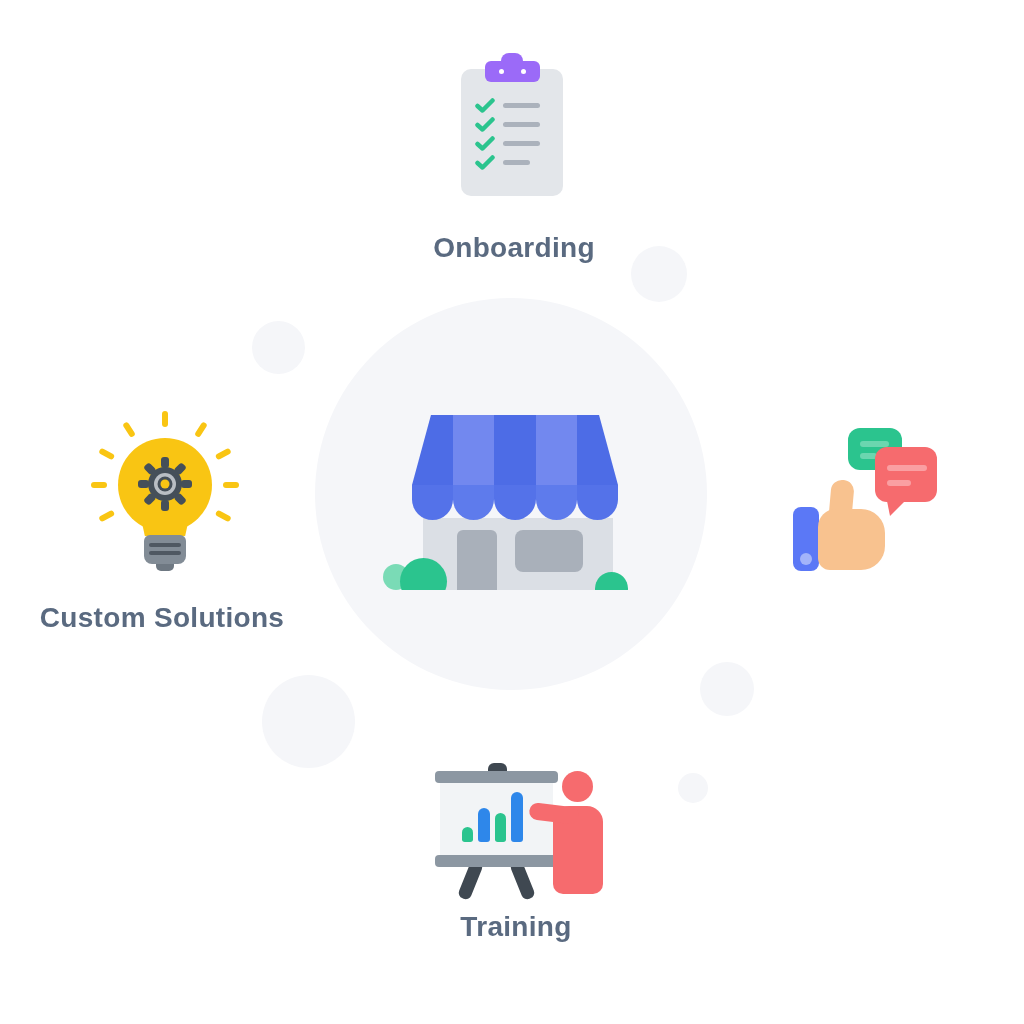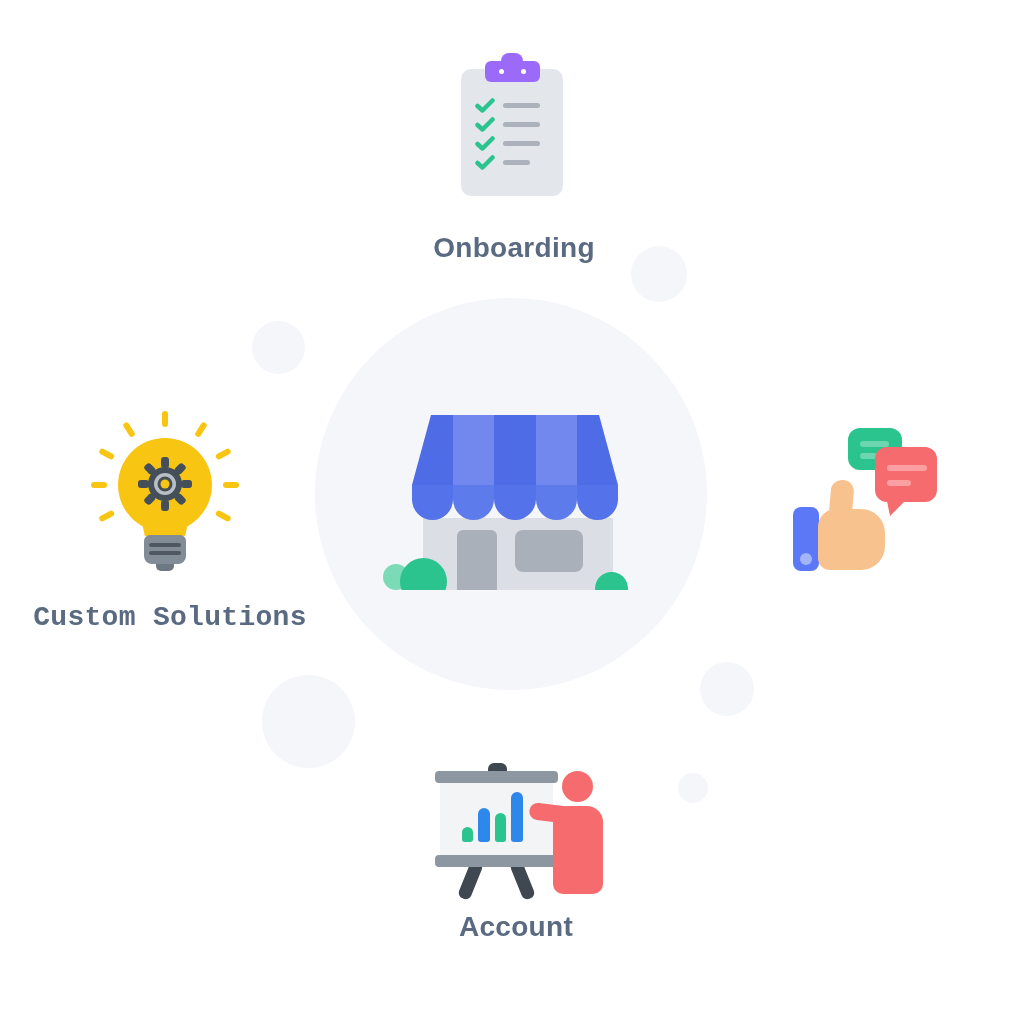--- a/index.html
+++ b/index.html
@@ -11,21 +11,21 @@
   .deco.c1{left:631px;top:246px;width:56px;height:56px;}
   .deco.c2{left:252px;top:321px;width:53px;height:53px;}
   .deco.c3{left:262px;top:675px;width:93px;height:93px;}
   .deco.c4{left:700px;top:662px;width:54px;height:54px;}
   .deco.c5{left:678px;top:773px;width:30px;height:30px;}
 
   
   .feature-label{position:absolute;transform:translateX(-50%);white-space:nowrap;
     font-weight:bold;font-size:28px;line-height:1.1;color:var(--slate);letter-spacing:.3px;}
   .lbl-top{left:514px;top:233px;}
-  .lbl-left{left:170px;top:603px;font-family:Liberation Mono, monospace;}
+  .lbl-left{left:162px;top:603px;}
   .lbl-right{left:864px;top:603px;}
   .lbl-bottom{left:516px;top:912px;}
 
   
   .hub{position:absolute;left:315px;top:298px;width:392px;height:392px;border-radius:50%;
        background:var(--soft-circle);}
   .store{position:absolute;left:68px;top:117px;width:245px;height:175px;}
   .store .ground{position:absolute;inset:0;overflow:hidden;}
   .store .building{position:absolute;left:40px;top:103px;width:190px;height:72px;background:var(--bldg);}
   .store .door{position:absolute;left:74px;top:115px;width:40px;height:60px;background:var(--door);border-radius:6px 6px 0 0;}
@@ -237,15 +237,15 @@
     <div class="cbar b1 z2"></div>
     <div class="cbar b2 z2"></div>
     <div class="cbar b3 z2"></div>
     <div class="cbar b4 z2"></div>
     <div class="bar-top z2"></div>
     <div class="bar-bottom z2"></div>
     <div class="head z3"></div>
     <div class="bodyp z3"></div>
     <div class="arm z3"></div>
   </div>
-  <div class="feature-label lbl-bottom">Account</div>
+  <div class="feature-label lbl-bottom">Training</div>
 
 </div>
 
 </body></html>

